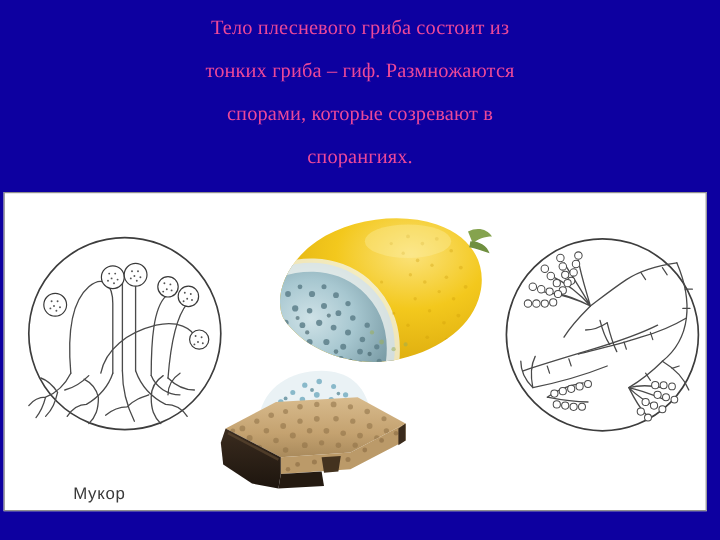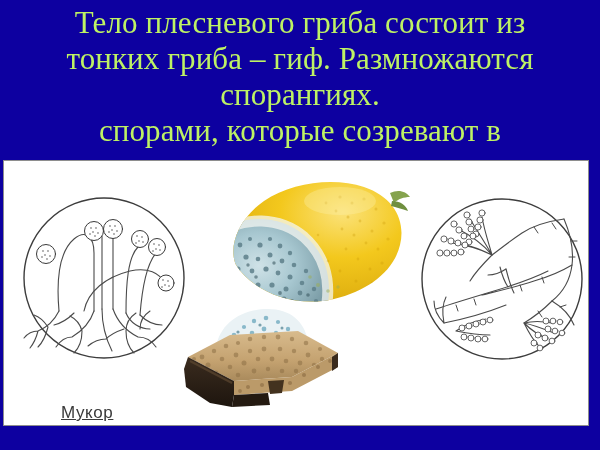--- a/index.html
+++ b/index.html
@@ -14,22 +14,22 @@
   }
 
   
   #title-block{
     position:absolute;left:0;top:0;width:600px;height:158px;
     display:flex;flex-direction:column;align-items:center;justify-content:flex-start;
     padding-top:5px;box-sizing:border-box;
   }
   .title-line{
     font-family:"Liberation Serif", serif;
-    color:#bef264;
-    font-size:31px;
+    color:#ec4899;
+    font-size:17px;
     line-height:36px;
     letter-spacing:.1px;
     white-space:nowrap;
     text-align:center;
   }
 
   
   #image-panel{
     position:absolute;left:3px;top:160px;width:586px;height:266px;
     background:#ffffff;
@@ -40,47 +40,46 @@
 
   .fig{position:absolute;}
 
   
   .micro-circle{width:100%;height:100%;display:block;}
 
   
   .fig-label{
     position:absolute;
     font-family:"Liberation Sans", sans-serif;
-    font-size:17px;
+    font-size:14px;
     color:#3a3a3a;
     letter-spacing:.6px;
     white-space:nowrap;
-    text-decoration:underline;
   }
 
   
   #lemon-fig{left:218px;top:12px;width:195px;height:140px;}
   
   #bread-fig{left:168px;top:140px;width:175px;height:112px;}
 
   #mucor-fig{left:10px;top:30px;width:180px;height:175px;}
   #penicill-fig{left:410px;top:30px;width:180px;height:175px;}
 
   #mucor-label{left:47px;top:212px;}
 </style>
 </head>
 <body>
 
 <div id="slide">
 
   <div id="title-block">
     <div class="title-line">Тело плесневого гриба состоит из</div>
     <div class="title-line">тонких гриба – гиф. Размножаются</div>
+    <div class="title-line">спорами, которые созревают в</div>
     <div class="title-line">спорангиях.</div>
-    <div class="title-line">спорами, которые созревают в</div>
   </div>
 
   <div id="image-panel">
 
     <div class="fig" id="mucor-fig">
       <svg class="micro-circle" viewBox="0 0 180 175">
         <g fill="none" stroke="#4a4a4a" stroke-width="1.1" stroke-linecap="round" stroke-linejoin="round">
           <circle cx="90" cy="87" r="80" stroke="#3d3d3d" stroke-width="1.4"></circle>
 
           <path d="M45 120 C42 86 46 60 60 48 C72 38 80 46 80 62 L80 120"></path>

